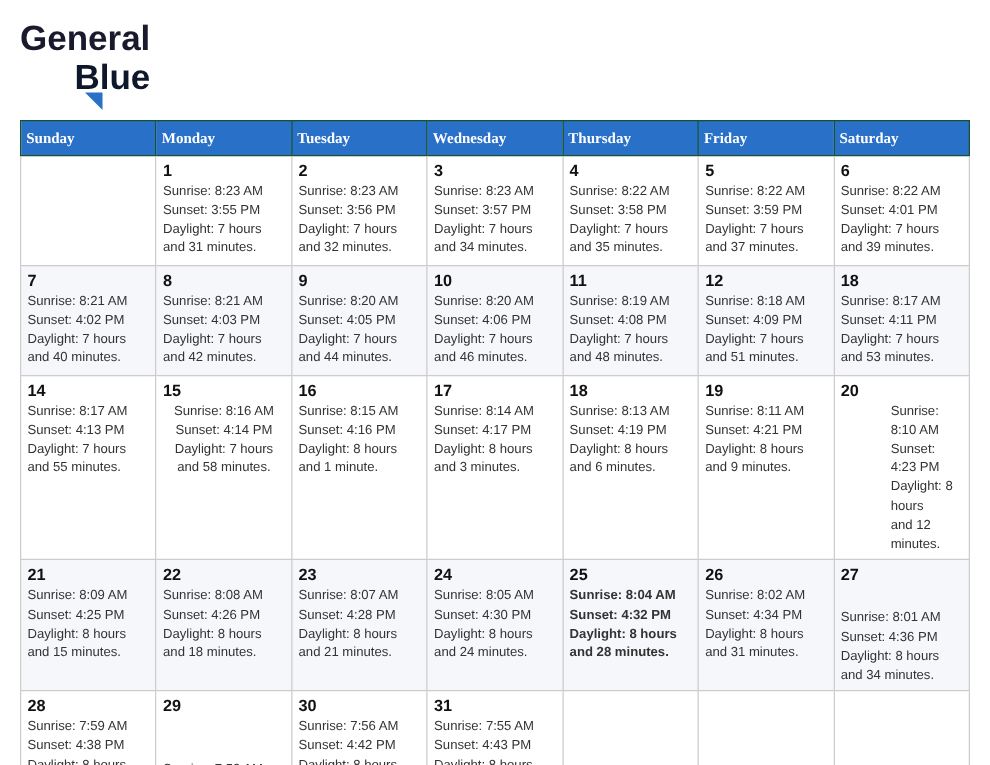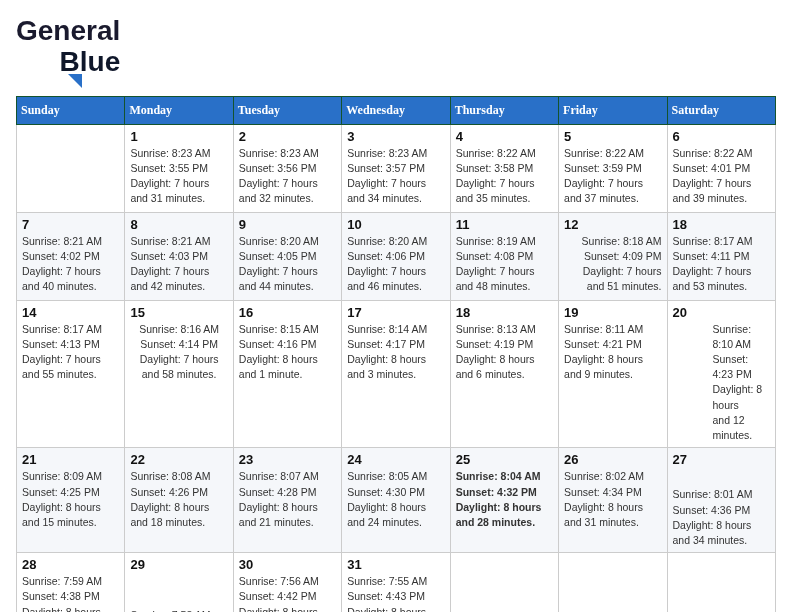--- a/index.html
+++ b/index.html
@@ -198,21 +198,21 @@
         </td>
         <td>
           <span class="day-num">11</span>
           <div class="day-info" style="white-space: pre-line;">Sunrise: 8:19 AM
 Sunset: 4:08 PM
 Daylight: 7 hours
 and 48 minutes.</div>
         </td>
         <td>
           <span class="day-num">12</span>
-          <div class="day-info" style="white-space: pre-line; text-align: right;">Sunrise: 8:18 AM
+          <div class="day-info" style="white-space: pre-line;">Sunrise: 8:18 AM
 Sunset: 4:09 PM
 Daylight: 7 hours
 and 51 minutes.</div>
         </td>
         <td>
           <span class="day-num">18</span>
           <div class="day-info" style="white-space: pre-line;">Sunrise: 8:17 AM
 Sunset: 4:11 PM
 Daylight: 7 hours
 and 53 minutes.</div>

